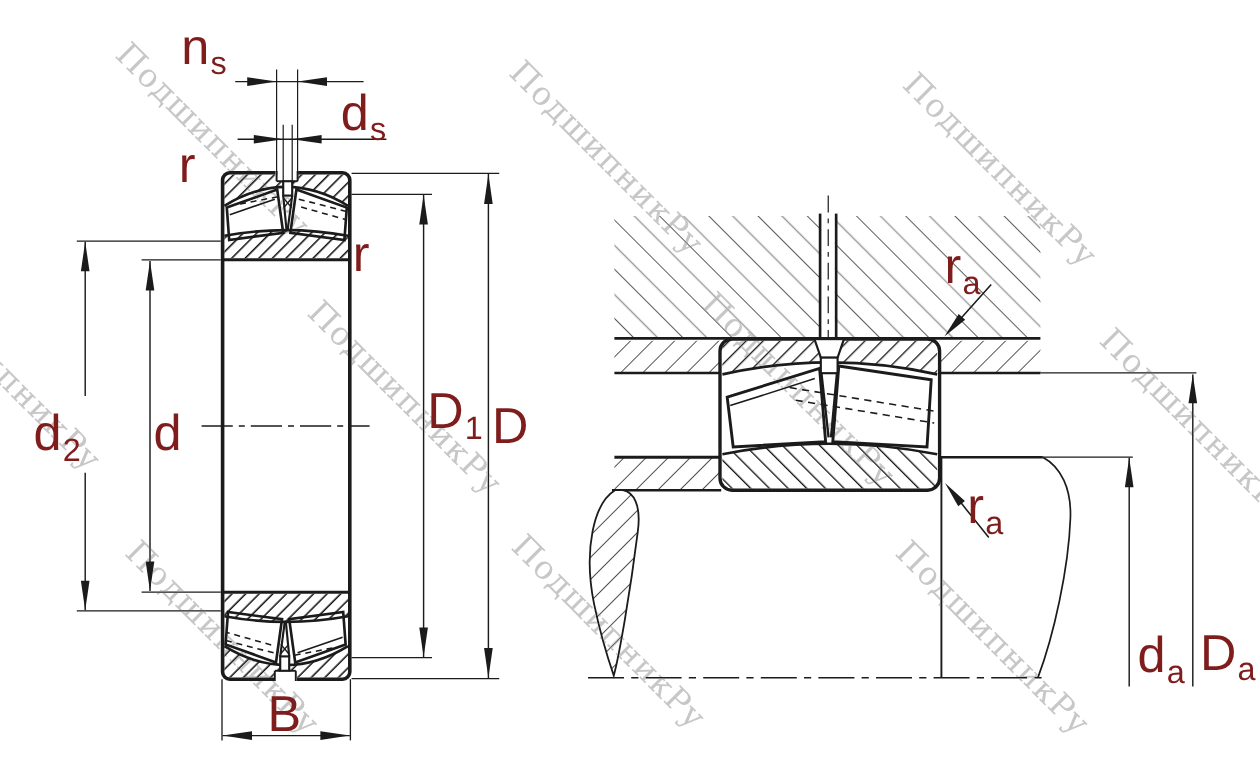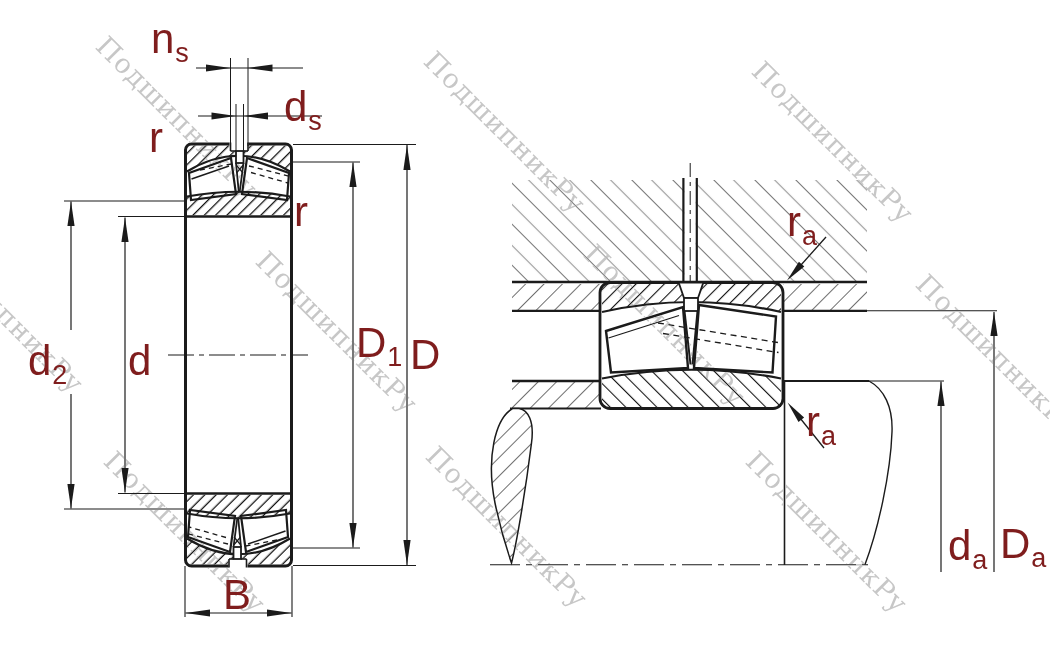--- a/index.html
+++ b/index.html
@@ -195,21 +195,21 @@
       <g stroke="#1b1b1b" stroke-width="1.3" fill="#1b1b1b">
         <line x1="801" y1="265" x2="826" y2="237"></line>
         <path d="M787,280.5 L804.3,266.5 L798.9,261.7 Z" stroke="none"></path>
         <line x1="800" y1="418" x2="824" y2="448"></line>
         <path d="M787.5,402.5 L798.5,421.9 L804.1,417.4 Z" stroke="none"></path>
       </g>
     </g>
   </svg>
 
   <div class="lbl" style="left:151px;top:18px"><span>n</span><sub>s</sub></div>
-  <div class="lbl" style="left:284px;top:86px"><span>d</span><sub>s</sub></div>
+  <div class="lbl" style="left:284px;top:73px"><span>d</span><sub>s</sub></div>
   <div class="lbl" style="left:149px;top:117px"><span>r</span></div>
   <div class="lbl" style="left:294px;top:191px"><span>r</span></div>
   <div class="lbl" style="left:28px;top:340px"><span>d</span><sub>2</sub></div>
   <div class="lbl" style="left:128px;top:340px"><span>d</span></div>
   <div class="lbl" style="left:356px;top:322px"><span>D</span><sub>1</sub></div>
   <div class="lbl" style="left:410px;top:334px"><span>D</span></div>
   <div class="lbl" style="left:223px;top:574px"><span>B</span></div>
   <div class="lbl" style="left:787px;top:201px"><span>r</span><sub>a</sub></div>
   <div class="lbl" style="left:806px;top:401px"><span>r</span><sub>a</sub></div>
   <div class="lbl" style="left:948px;top:525px"><span>d</span><sub>a</sub></div>

